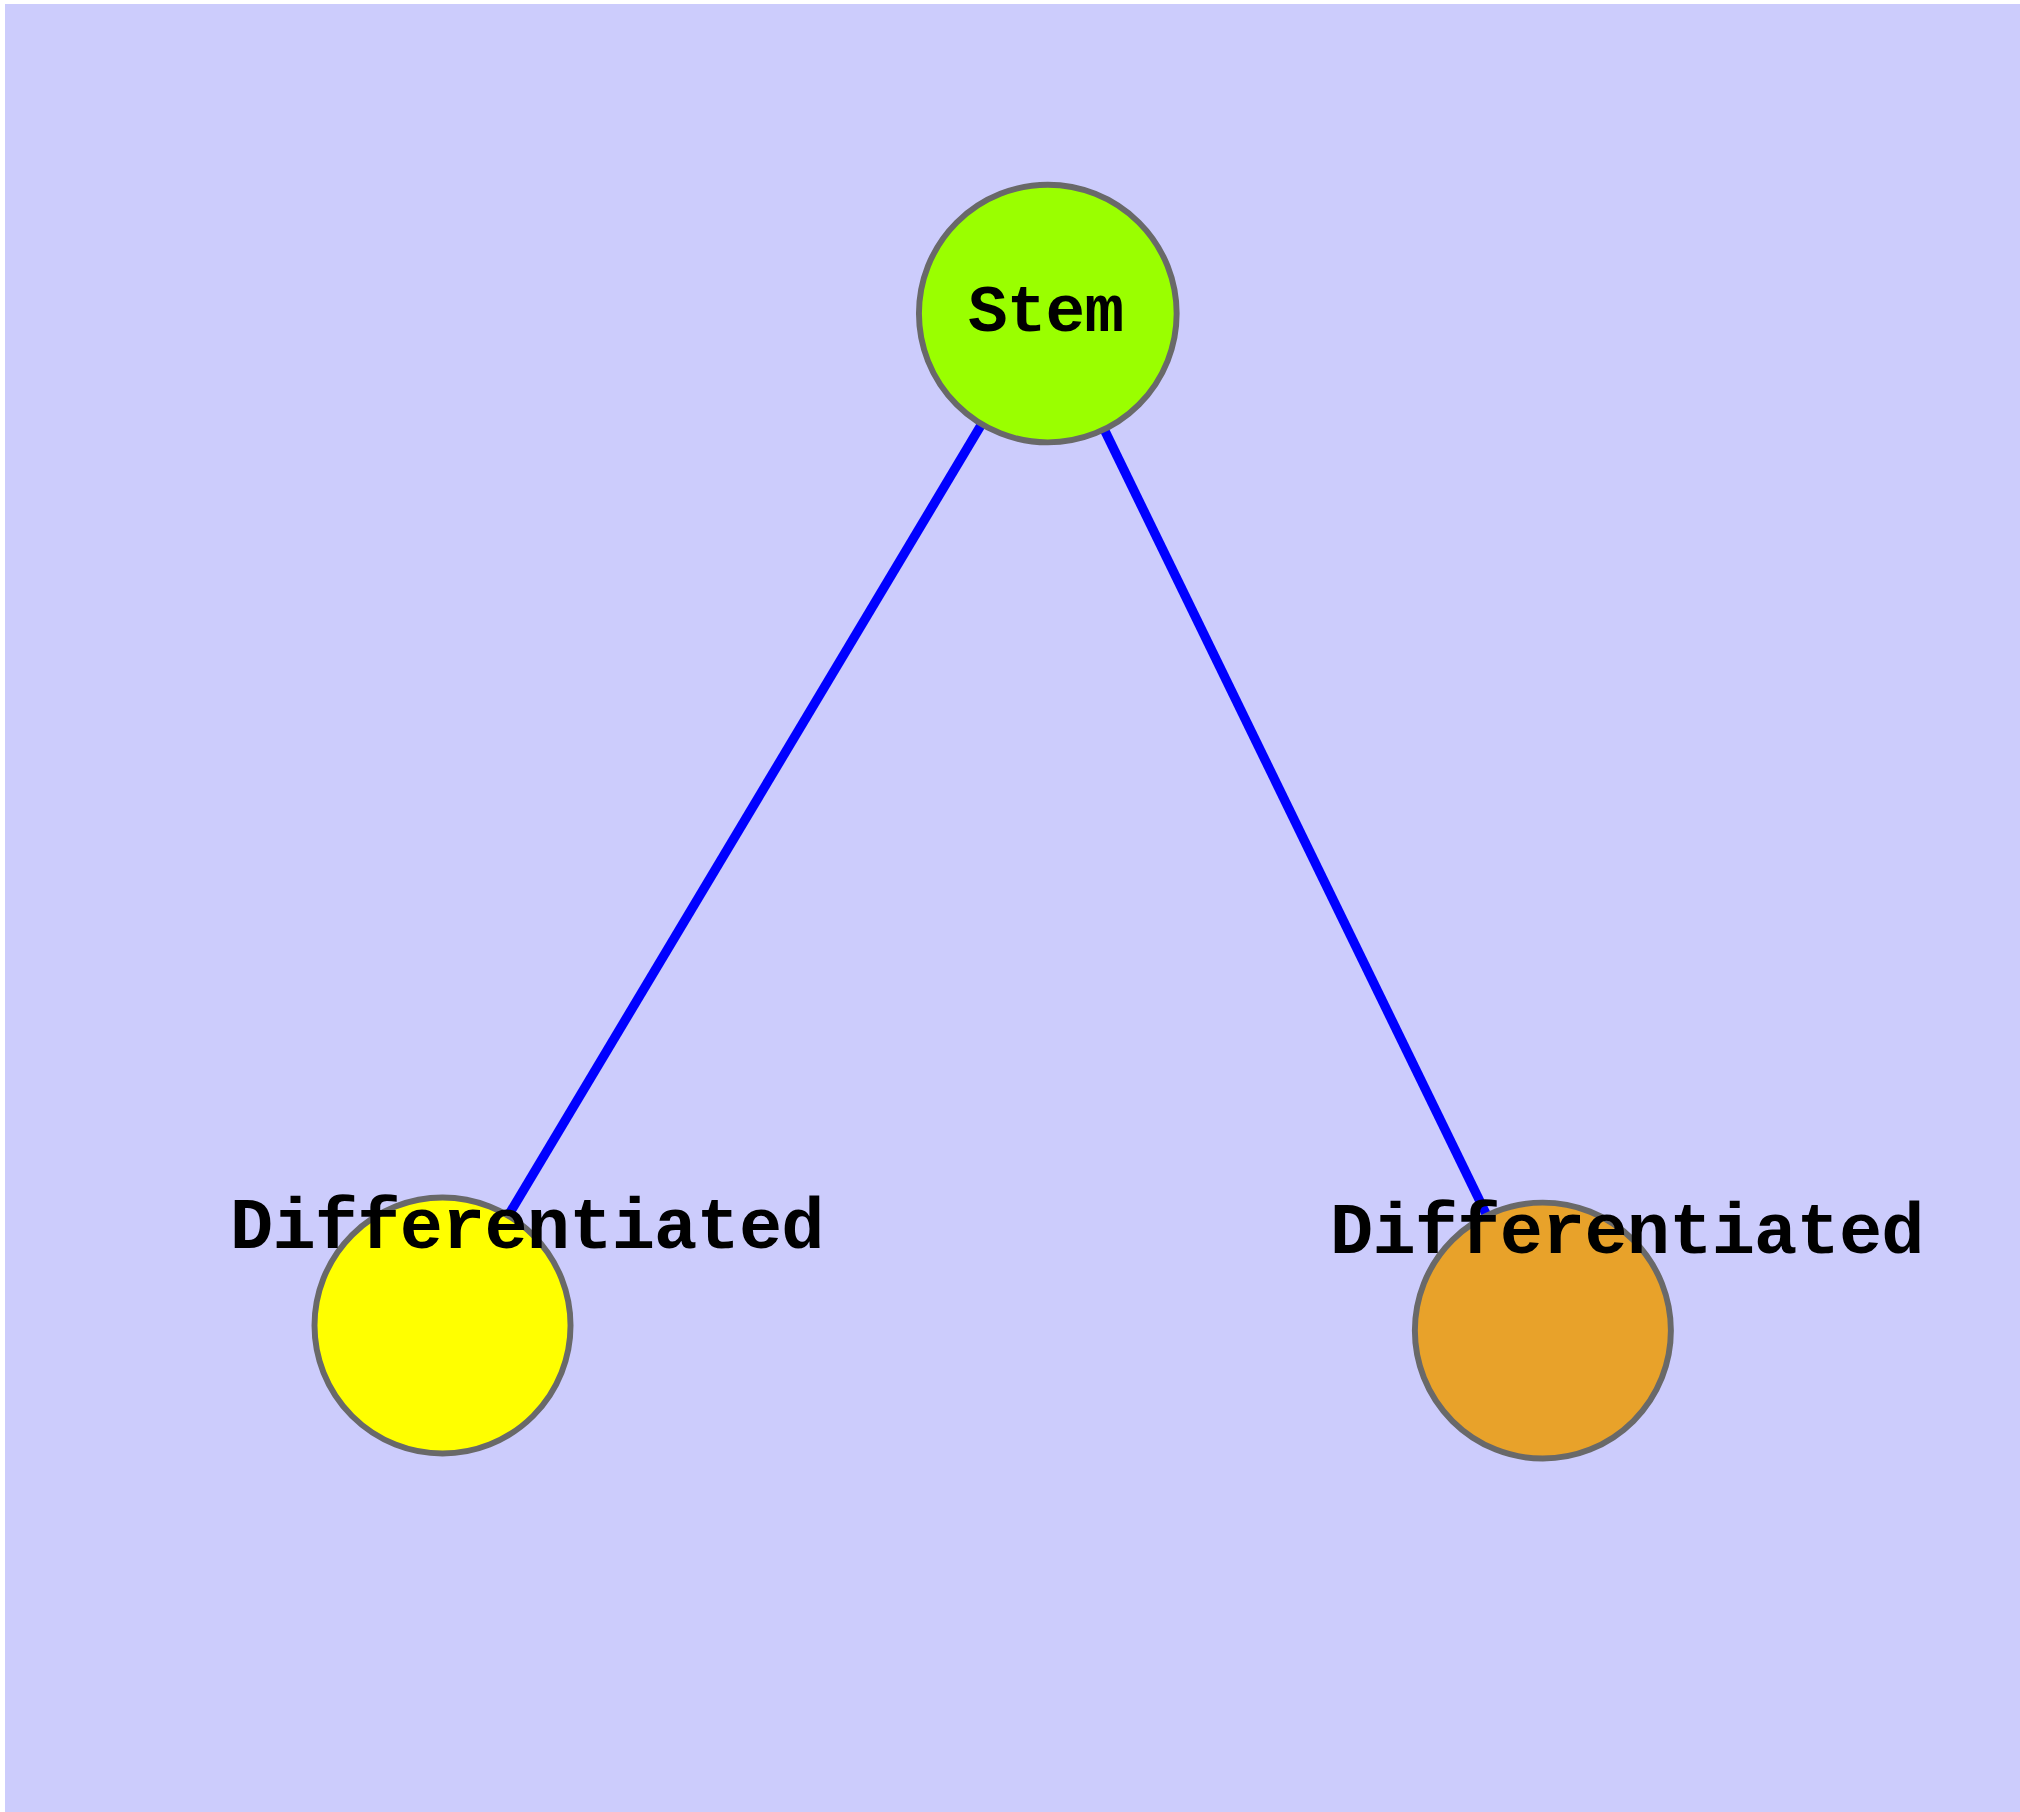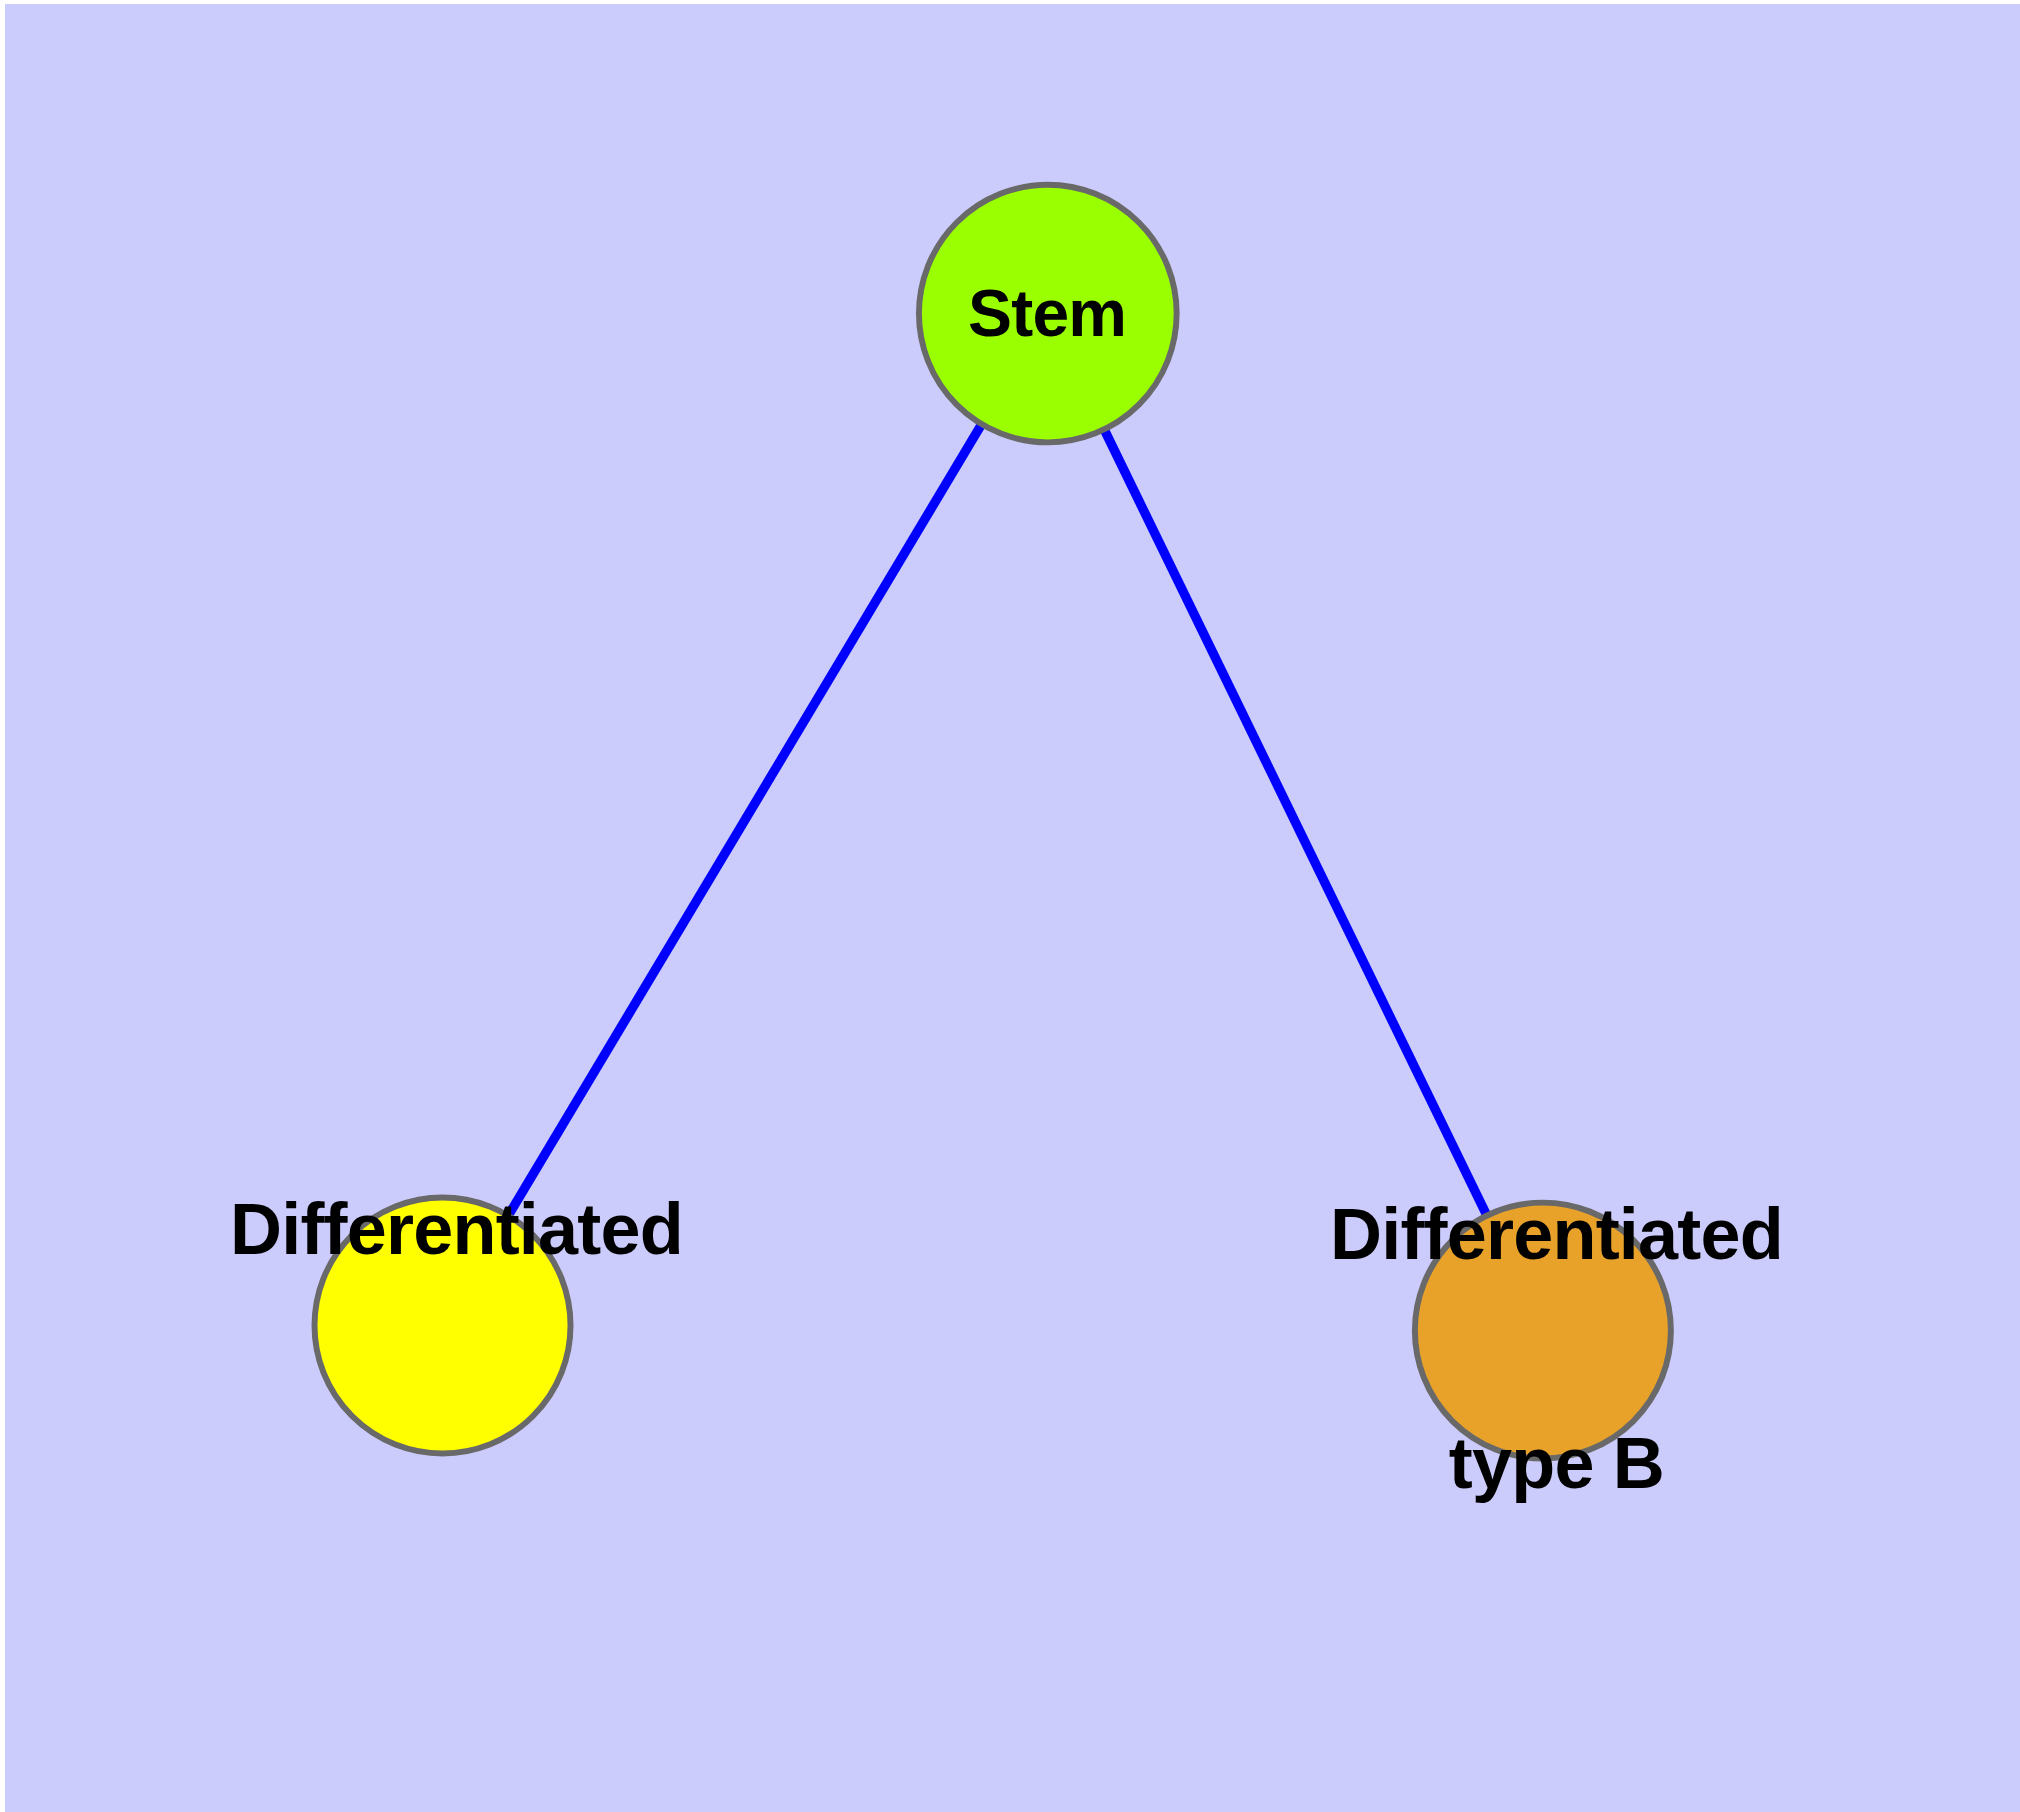--- a/index.html
+++ b/index.html
@@ -30,21 +30,21 @@
     top: 0;
     width: 2021px;
     height: 1812px;
     overflow: visible;
   }
   .node-label {
     position: absolute;
     text-align: center;
     color: #000000;
     font-weight: bold;
-    font-family: Liberation Sans, sans-serif;
+    font-family: Liberation Mono, monospace;
     white-space: pre;
     line-height: 1.06;
     letter-spacing: -0.8px;
     pointer-events: none;
   }
   .node-label.single {
     font-size: 66px;
   }
   .node-label.two-line {
     font-size: 72px;
@@ -72,17 +72,16 @@
   </svg>
 
   <div id="label-stem" class="node-label single" style="color: rgb(0, 0, 0); left: 968px; top: 279px; width: auto; white-space: pre;">Stem</div>
 
   <div id="label-diff-a" class="node-label two-line" style="color: rgb(0, 0, 0); left: 230px; top: 1038px; width: auto; white-space: pre;">
     <div>Differentiated</div>
   </div>
 
   <div id="label-diff-b" class="node-label two-line" style="color: rgb(0, 0, 0); left: 1330px; top: 1043px; width: auto; white-space: pre;">
     <div>Differentiated</div>
-    <div>type B</div>
   </div>
 
 </div>
 
 
 </body></html>

